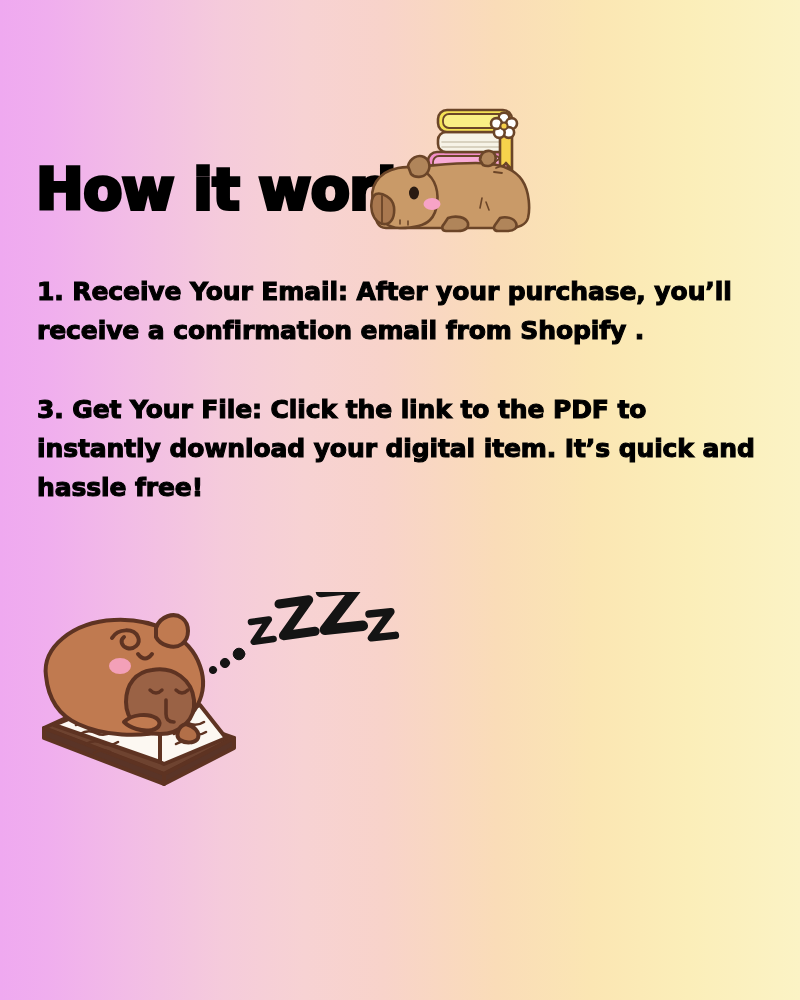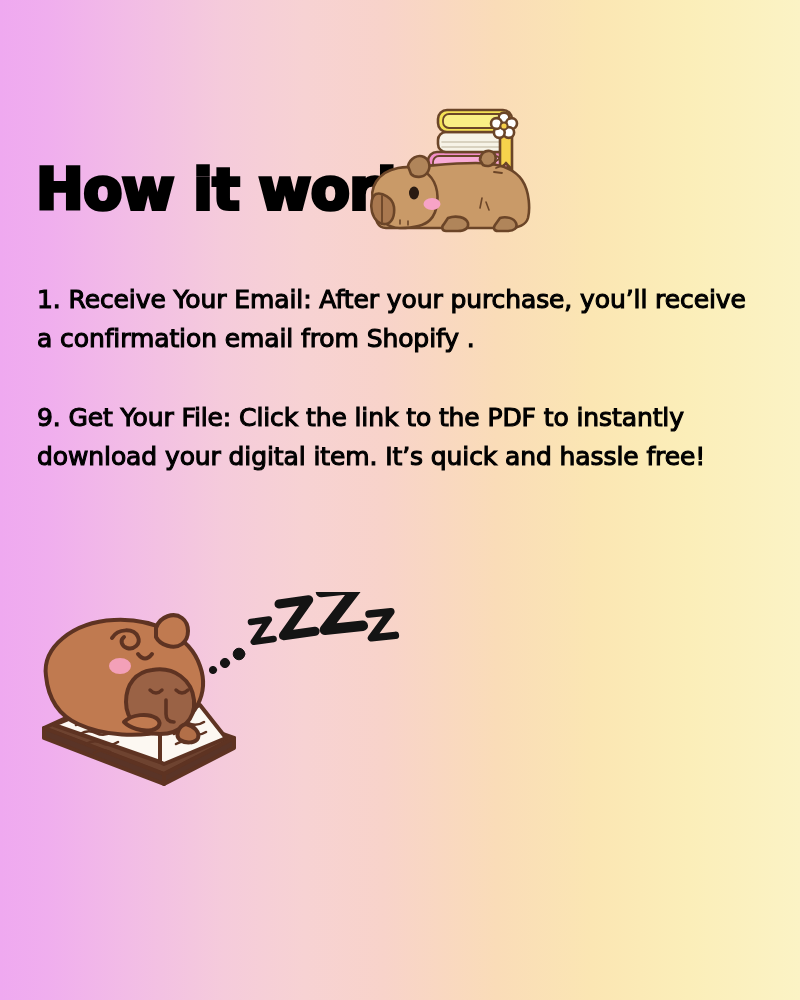--- a/index.html
+++ b/index.html
@@ -51,27 +51,27 @@
 
   
   #steps {
     position: absolute;
     left: 37px;
     top: 272px;
     width: 724px;
   }
   .step {
     font-family: "DejaVu Sans", sans-serif;
-    font-weight: 400;
+    font-weight: 700;
     font-size: 25px;
     line-height: 39px;
     color: #000000;
     -webkit-text-stroke: 1.1px #000000;
     paint-order: stroke fill;
-    margin: 8px 0 40px 0;
+    margin: 0 0 40px 0;
     letter-spacing: -0.1px;
   }
   .step:last-child { margin-bottom: 0; }
 
   
   .art {
     position: absolute;
     pointer-events: none;
   }
   #capybara-books-art {
@@ -190,21 +190,21 @@
           <ellipse cx="80" cy="152" rx="8.5" ry="6" fill="#F7A3C6" stroke="none"></ellipse>
 
           <path d="M48 168 l0 4 M56 169 l0 4" stroke-width="1.6" fill="none"></path>
         </g>
       </g>
     </svg>
   </div>
 
   <div id="steps">
     <p class="step">1. Receive Your Email: After your purchase, you’ll receive a confirmation email from Shopify .</p>
-    <p class="step">9. Get Your File: Click the link to the PDF to instantly download your digital item. It’s quick and hassle free!</p>
+    <p class="step">3. Get Your File: Click the link to the PDF to instantly download your digital item. It’s quick and hassle free!</p>
   </div>
 
   <div class="art" id="capybara-sleeping-art">
     <svg viewBox="0 0 240 196" width="240" height="196" xmlns="http://www.w3.org/2000/svg">
       <g stroke="#5E3322" stroke-width="4" stroke-linejoin="round" stroke-linecap="round">
 
         <g>
 
           <path d="M16 136 L86 104 L206 146 L136 182 Z" fill="#6E4330"></path>
           <path d="M16 136 L16 146 L136 192 L136 182 Z" fill="#5A3427"></path>

